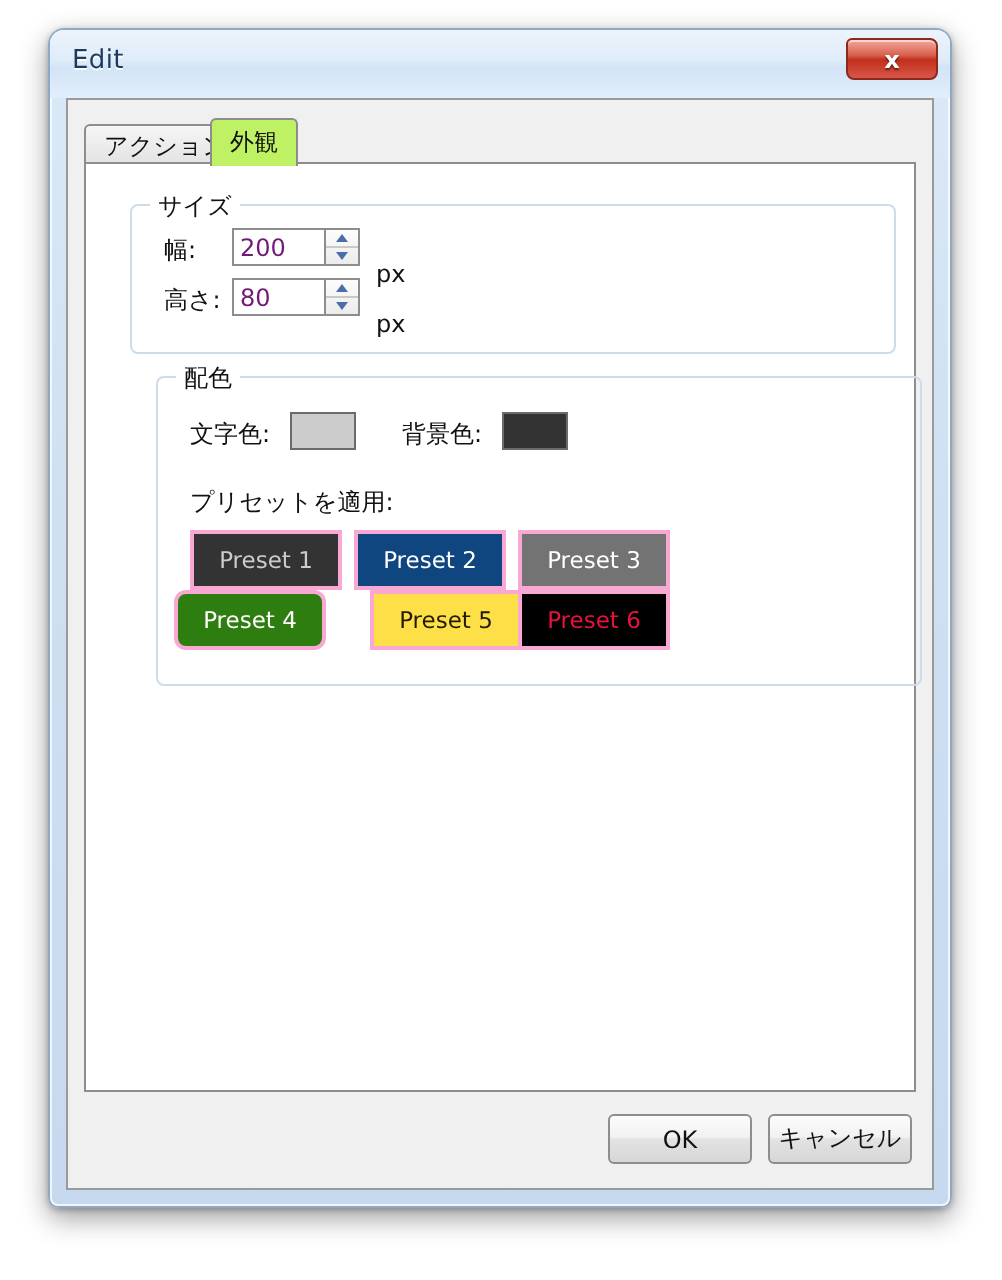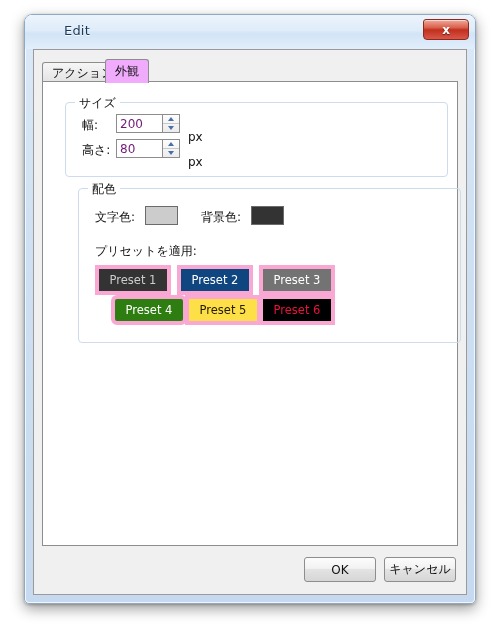--- a/index.html
+++ b/index.html
@@ -47,21 +47,20 @@
     box-sizing: border-box;
   }
   .title-text {
     position: absolute;
     left: 11px;
     top: 8px;
     font-size: 13px;
     color: #1b3a5c;
     letter-spacing: 0.2px;
     text-shadow: 0 1px 0 rgba(255,255,255,0.9);
-    margin-left: 28px;
   }
   .close-btn {
     position: absolute;
     right: 6px;
     top: 4px;
     width: 46px;
     height: 21px;
     border-radius: 3px 4px 4px 4px;
     background: linear-gradient(180deg, #f0a99c 0%, #d9604c 40%, #c1301c 52%, #d9564a 100%);
     border: 1px solid #8b2a1c;
@@ -116,21 +115,21 @@
     color: #111;
     line-height: 20px;
     box-sizing: border-box;
     cursor: pointer;
     white-space: nowrap;
   }
   .tab.active {
     top: 0;
     height: 24px;
     line-height: 23px;
-    background: #f0abfc;
+    background: #bef264;
     border-color: #8d8d8d;
     z-index: 3;
   }
   .tab-0 { left: 0; }
   .tab-1 { left: 63px; }
 
   
   .tabpage {
     position: absolute;
     left: 8px;
@@ -236,21 +235,21 @@
     border: 1px solid #6b6b6b;
     box-sizing: border-box;
     cursor: pointer;
   }
 
   
   .preset {
     position: absolute;
     width: 76px;
     height: 30px;
-    border: 4px solid #f9a8d4;
+    border: 2px solid #f9a8d4;
     box-sizing: border-box;
     display: flex;
     align-items: center;
     justify-content: center;
     font-size: 11.5px;
     cursor: pointer;
     white-space: nowrap;
   }
 
   
@@ -335,21 +334,21 @@
         <div class="swatch" id="sw-text" style="left: 66px; top: 17px; background: rgb(204, 204, 204);"></div>
 
         <div class="field-label" style="left:122px; top:20px;">背景色:</div>
         <div class="swatch" id="sw-bg" style="left: 172px; top: 17px; background: rgb(51, 51, 51);"></div>
 
         <div class="field-label" style="left:16px; top:54px;">プリセットを適用:</div>
 
         <div class="preset" id="p0" style="left: 16px; top: 76px; background: rgb(51, 51, 51); color: rgb(204, 204, 204);">Preset 1</div>
         <div class="preset" id="p1" style="left: 98px; top: 76px; background: rgb(16, 70, 127); color: rgb(255, 255, 255);">Preset 2</div>
         <div class="preset" id="p2" style="left: 180px; top: 76px; background: #737373; color: rgb(255, 255, 255);">Preset 3</div>
-        <div class="preset" id="p3" style="left: 32px; top: 106px; background: rgb(46, 125, 16); color: rgb(255, 255, 255); border-radius: 6px;">Preset 4</div>
+        <div class="preset" id="p3" style="left: 8px; top: 106px; background: rgb(46, 125, 16); color: rgb(255, 255, 255); border-radius: 6px;">Preset 4</div>
         <div class="preset" id="p4" style="left: 106px; top: 106px; background: #fde047; color: rgb(35, 26, 0);">Preset 5</div>
         <div class="preset" id="p5" style="left: 180px; top: 106px; background: rgb(0, 0, 0); color: rgb(232, 18, 63);">Preset 6</div>
       </div>
 
     </div>
 
     <div class="dlg-btn btn-ok">OK</div>
     <div class="dlg-btn btn-cancel">キャンセル</div>
 
   </div>

